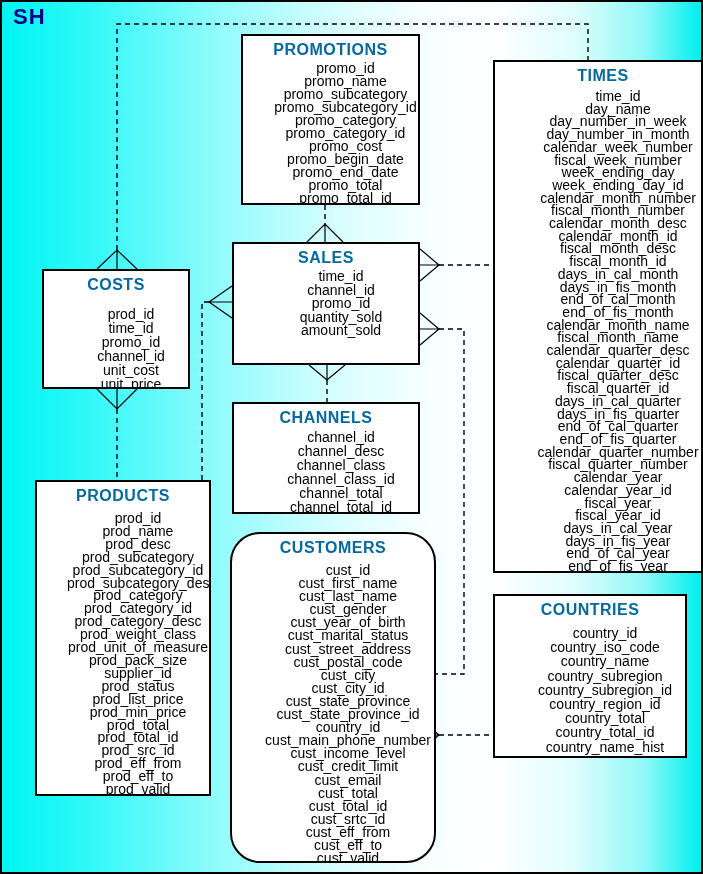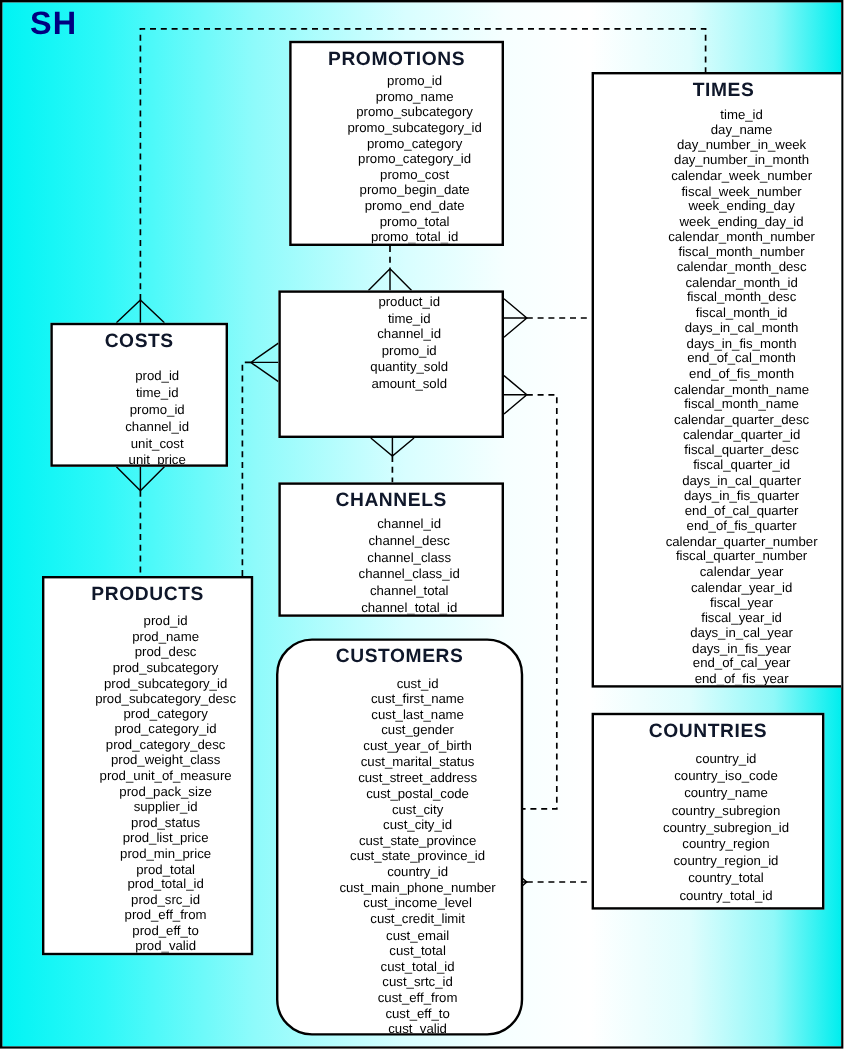--- a/index.html
+++ b/index.html
@@ -8,39 +8,39 @@
     width:703px;height:874px;
     box-sizing:border-box;
     border:2px solid #000;
     overflow:hidden;
     background:linear-gradient(to right,
       #00f4f4 0%, #2ef8f8 12%, #8efbfb 30%, #d8feff 48%,
       #f6ffff 60%, #ffffff 70%, #dffdfd 82%, #8ff8f8 92%, #00eeee 100%);
     font-family:"Liberation Sans", sans-serif;
   }
   .logo{
-    position:absolute;left:23px;top:2px;
-    font-size:27px;font-weight:bold;letter-spacing:1px;
+    position:absolute;left:11px;top:2px;
+    font-size:22px;font-weight:bold;letter-spacing:1px;
   }
   svg.rels{position:absolute;left:0;top:0;pointer-events:none;}
   .rel-line{fill:none;stroke:#000;stroke-width:1.4;stroke-dasharray:5 4;}
   .foot{fill:none;stroke:#000;stroke-width:1.2;}
   .entity{
     position:absolute;
     box-sizing:border-box;
     background:#fff;
     border:2px solid #000;
     overflow:hidden;
     text-align:center;
   }
   .entity-title{
     font-size:16px;font-weight:bold;letter-spacing:.5px;
-    padding-top:4px;line-height:20px;color:#0f172a;
-  }
-  .entity-fields{font-size:11px;color:#000;margin-left:30px;}
+    padding-top:4px;line-height:20px;color:#0369a1;
+  }
+  .entity-fields{font-size:14px;color:#000;margin-left:30px;}
   .field{white-space:nowrap;}
 
   
   #t-promotions{left:239px;top:32px;width:179px;height:171px;}
   #t-promotions .entity-fields{margin-top:2px;line-height:13px;}
   #t-times{left:491px;top:58px;width:220px;height:513px;}
   #t-times .entity-fields{margin-top:4px;line-height:12.7px;}
   #t-costs{left:40px;top:267px;width:148px;height:120px;}
   #t-costs .entity-fields{margin-top:12px;line-height:14px;}
   #t-sales{left:230px;top:240px;width:188px;height:123px;}
@@ -171,22 +171,22 @@
         <div class="field">prod_id</div>
         <div class="field">time_id</div>
         <div class="field">promo_id</div>
         <div class="field">channel_id</div>
         <div class="field">unit_cost</div>
         <div class="field">unit_price</div>
       </div>
   </div>
 
   <div class="entity" id="t-sales">
-    <div class="entity-fields">
-        <div class="field">product_id</div>
+    <div class="entity-title">SALES</div>
+    <div class="entity-fields">
         <div class="field">time_id</div>
         <div class="field">channel_id</div>
         <div class="field">promo_id</div>
         <div class="field">quantity_sold</div>
         <div class="field">amount_sold</div>
       </div>
   </div>
 
   <div class="entity" id="t-channels">
     <div class="entity-title">CHANNELS</div>
@@ -258,21 +258,20 @@
   </div>
 
   <div class="entity" id="t-countries">
     <div class="entity-title">COUNTRIES</div>
     <div class="entity-fields">
         <div class="field">country_id</div>
         <div class="field">country_iso_code</div>
         <div class="field">country_name</div>
         <div class="field">country_subregion</div>
         <div class="field">country_subregion_id</div>
-        <div class="field">country_region</div>
         <div class="field">country_region_id</div>
         <div class="field">country_total</div>
         <div class="field">country_total_id</div>
         <div class="field">country_name_hist</div>
       </div>
   </div>
 
 </div>
 
 </body></html>

